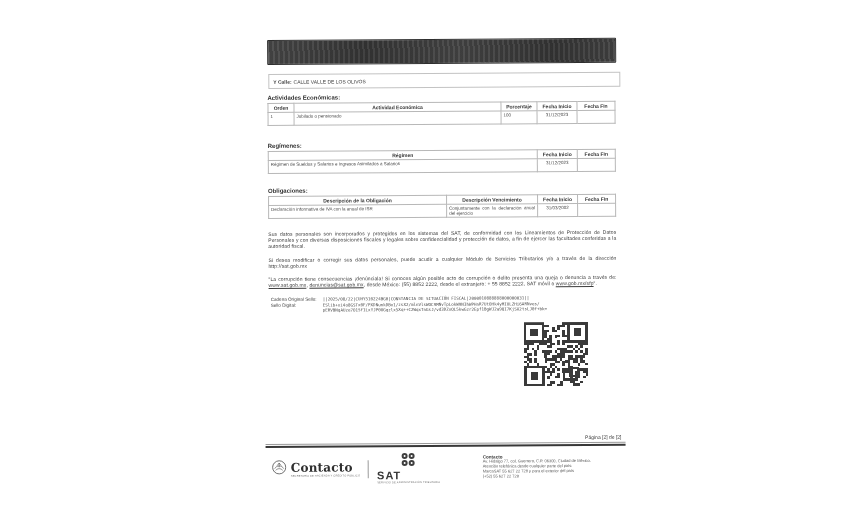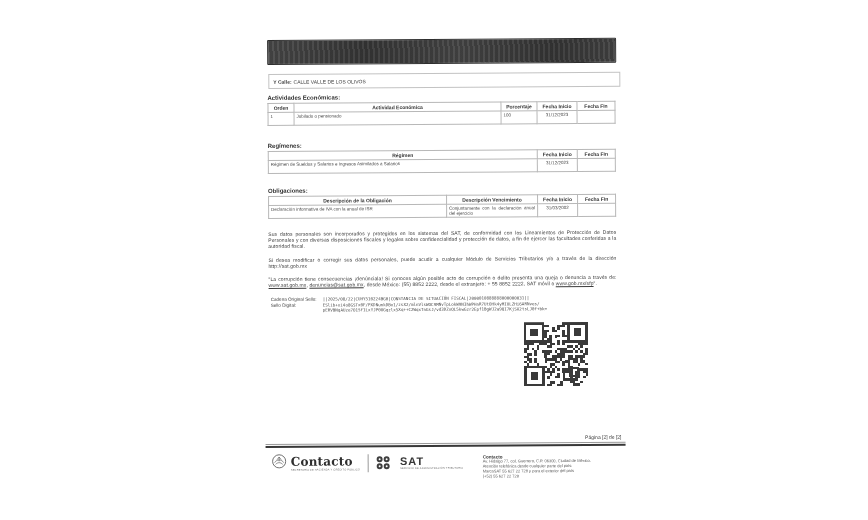--- a/index.html
+++ b/index.html
@@ -394,21 +394,21 @@
           <circle cx="8" cy="8" r="7" fill="none" stroke="#555" stroke-width="0.9"></circle>
           <path d="M3.2 9.4 C5 5.6, 11 5.6, 12.8 9.4 M4.2 11.2 C6.6 8.8, 9.4 8.8, 11.8 11.2 M5.8 6.2 L8 3.4 L10.2 6.2 M8 3.4 L8 8" stroke="#555" fill="none" stroke-width="0.7"></path>
         </svg>
       </span>
       <div>
         <div class="hac-name">Contacto</div>
         <div class="hac-sub">SECRETARÍA DE HACIENDA Y CRÉDITO PÚBLICO</div>
       </div>
     </div>
     <div class="logo-divider"></div>
-    <div style="display:flex;align-items:center;gap:10px;">
+    <div style="display:flex;align-items:center;gap:3px;flex-direction:column;">
       <span style="display:grid;grid-template-columns:6px 6px;gap:1px;">
         <span class="dot"></span>
           <span class="dot"></span>
           <span class="dot"></span>
           <span class="dot"></span>
       </span>
       <div>
         <div class="sat-name">SAT</div>
         <div class="sat-sub">SERVICIO DE ADMINISTRACIÓN TRIBUTARIA</div>
       </div>

